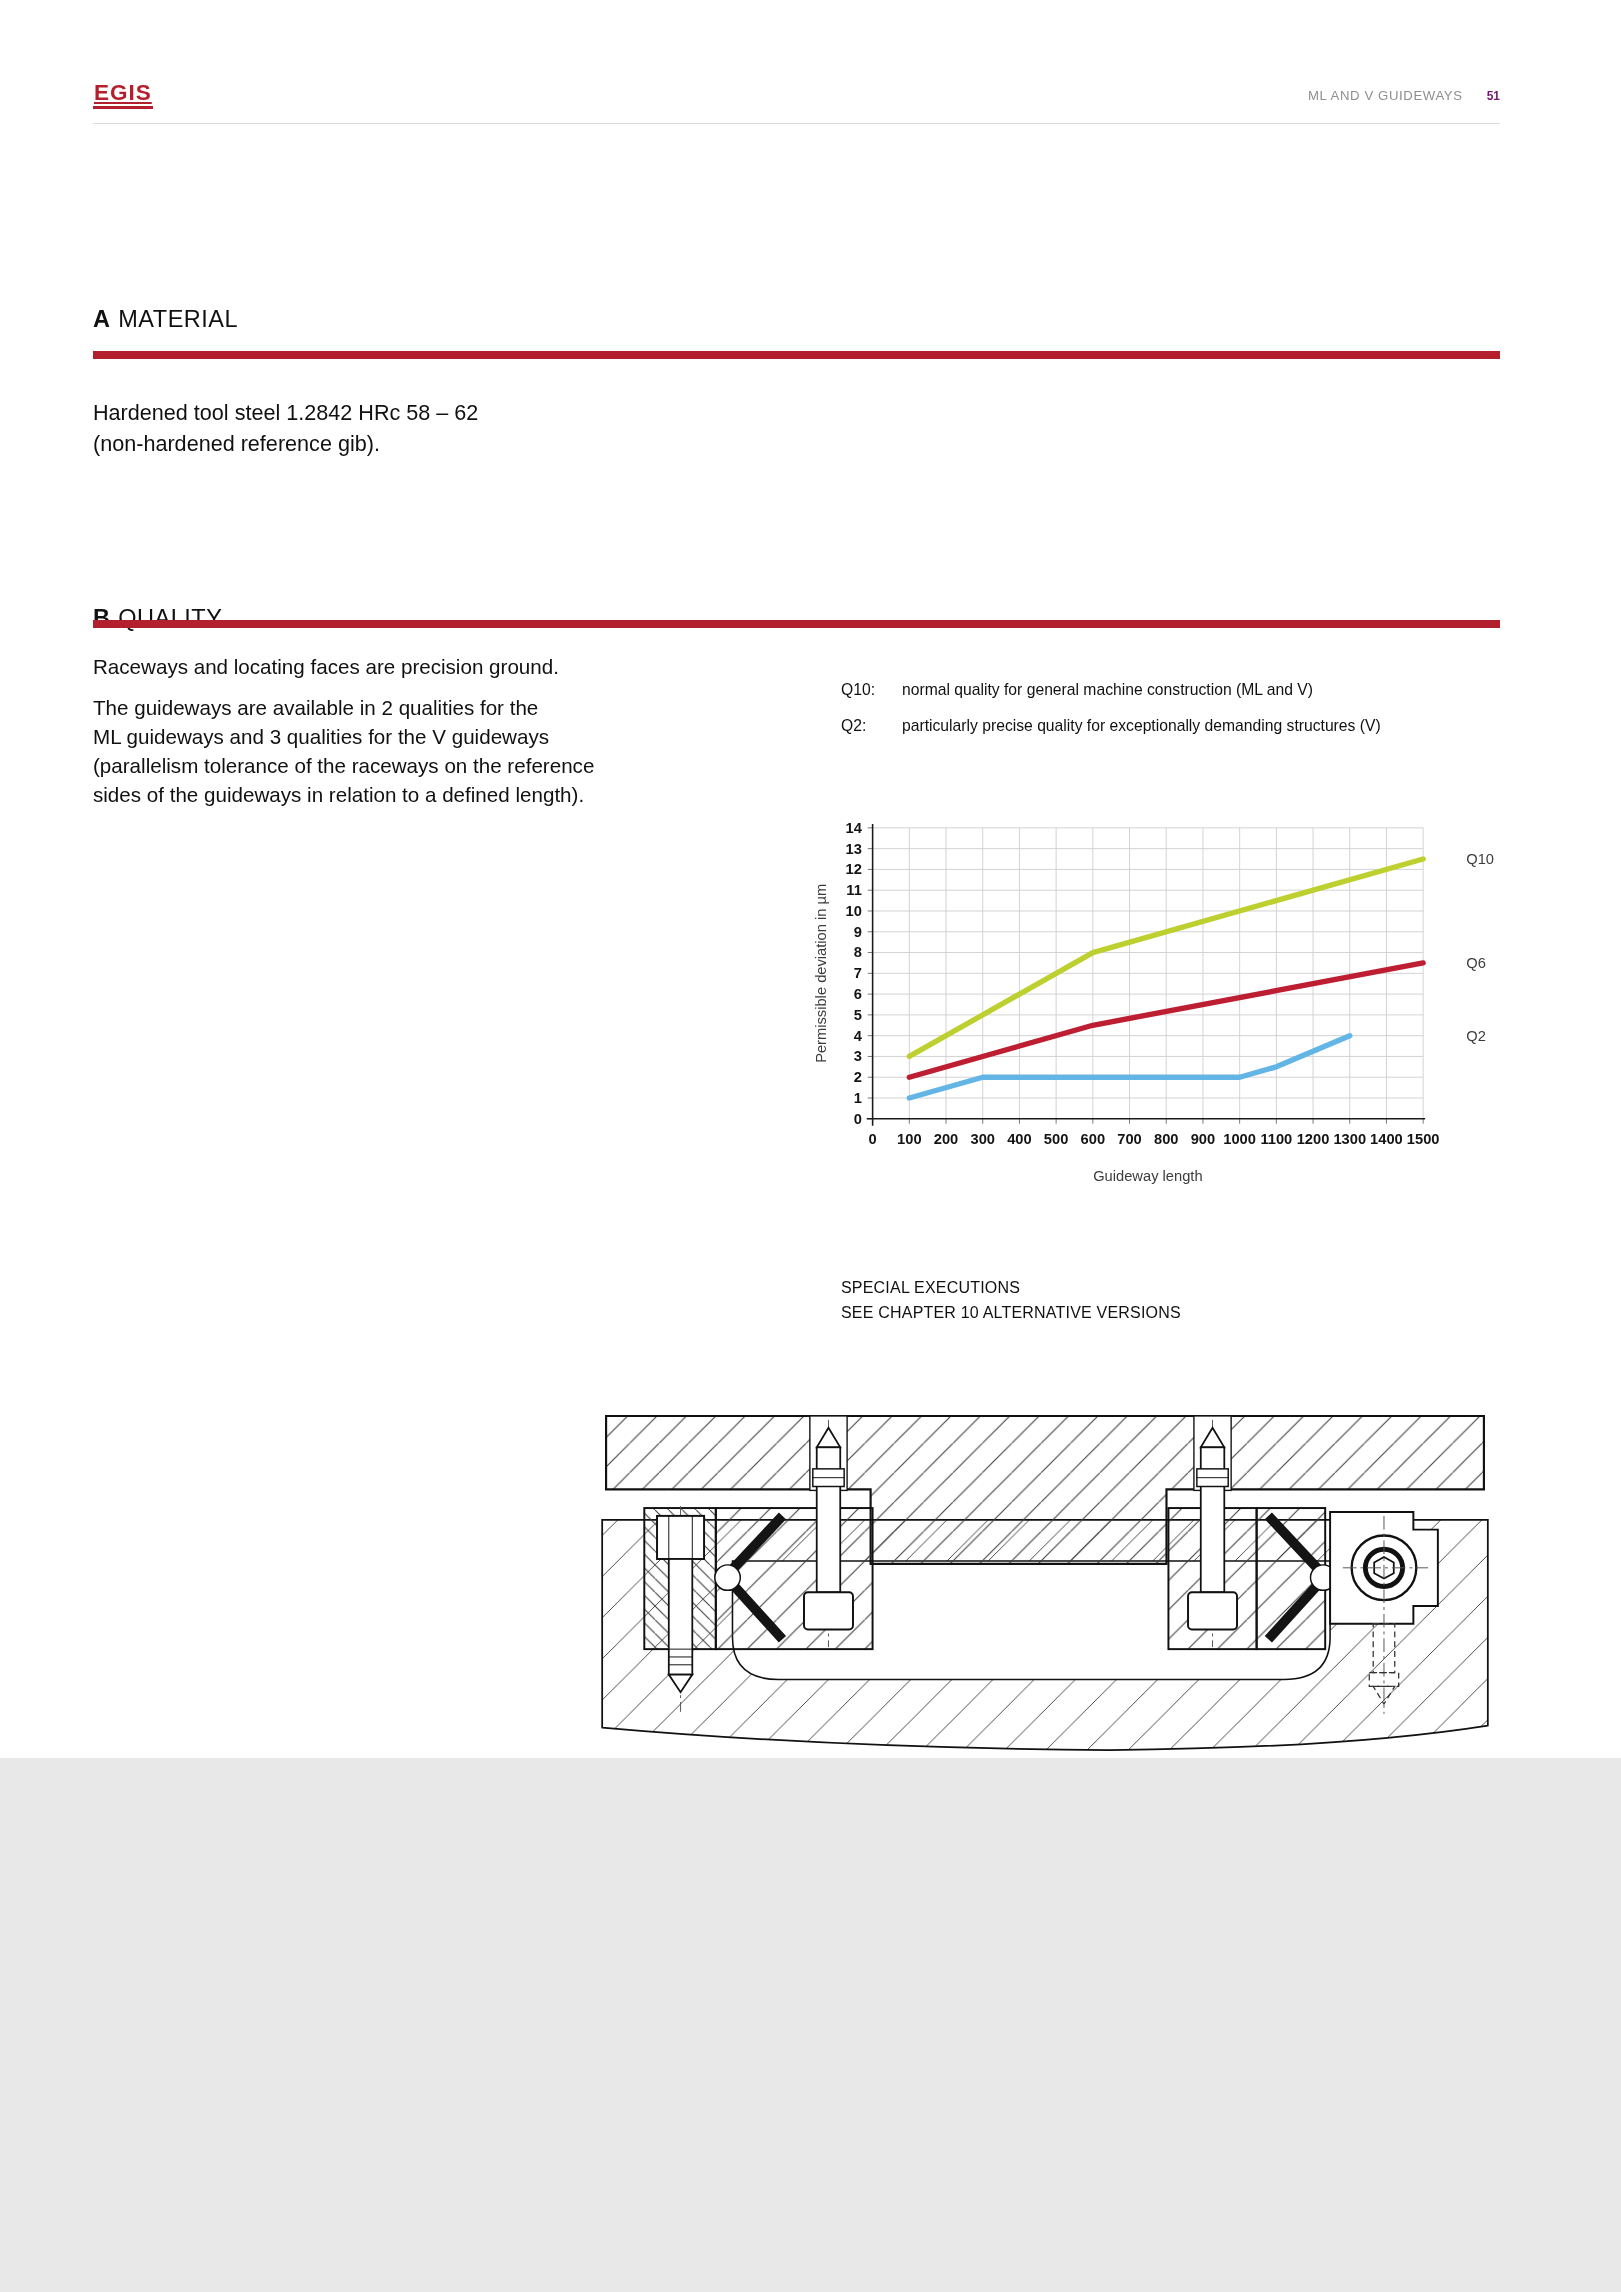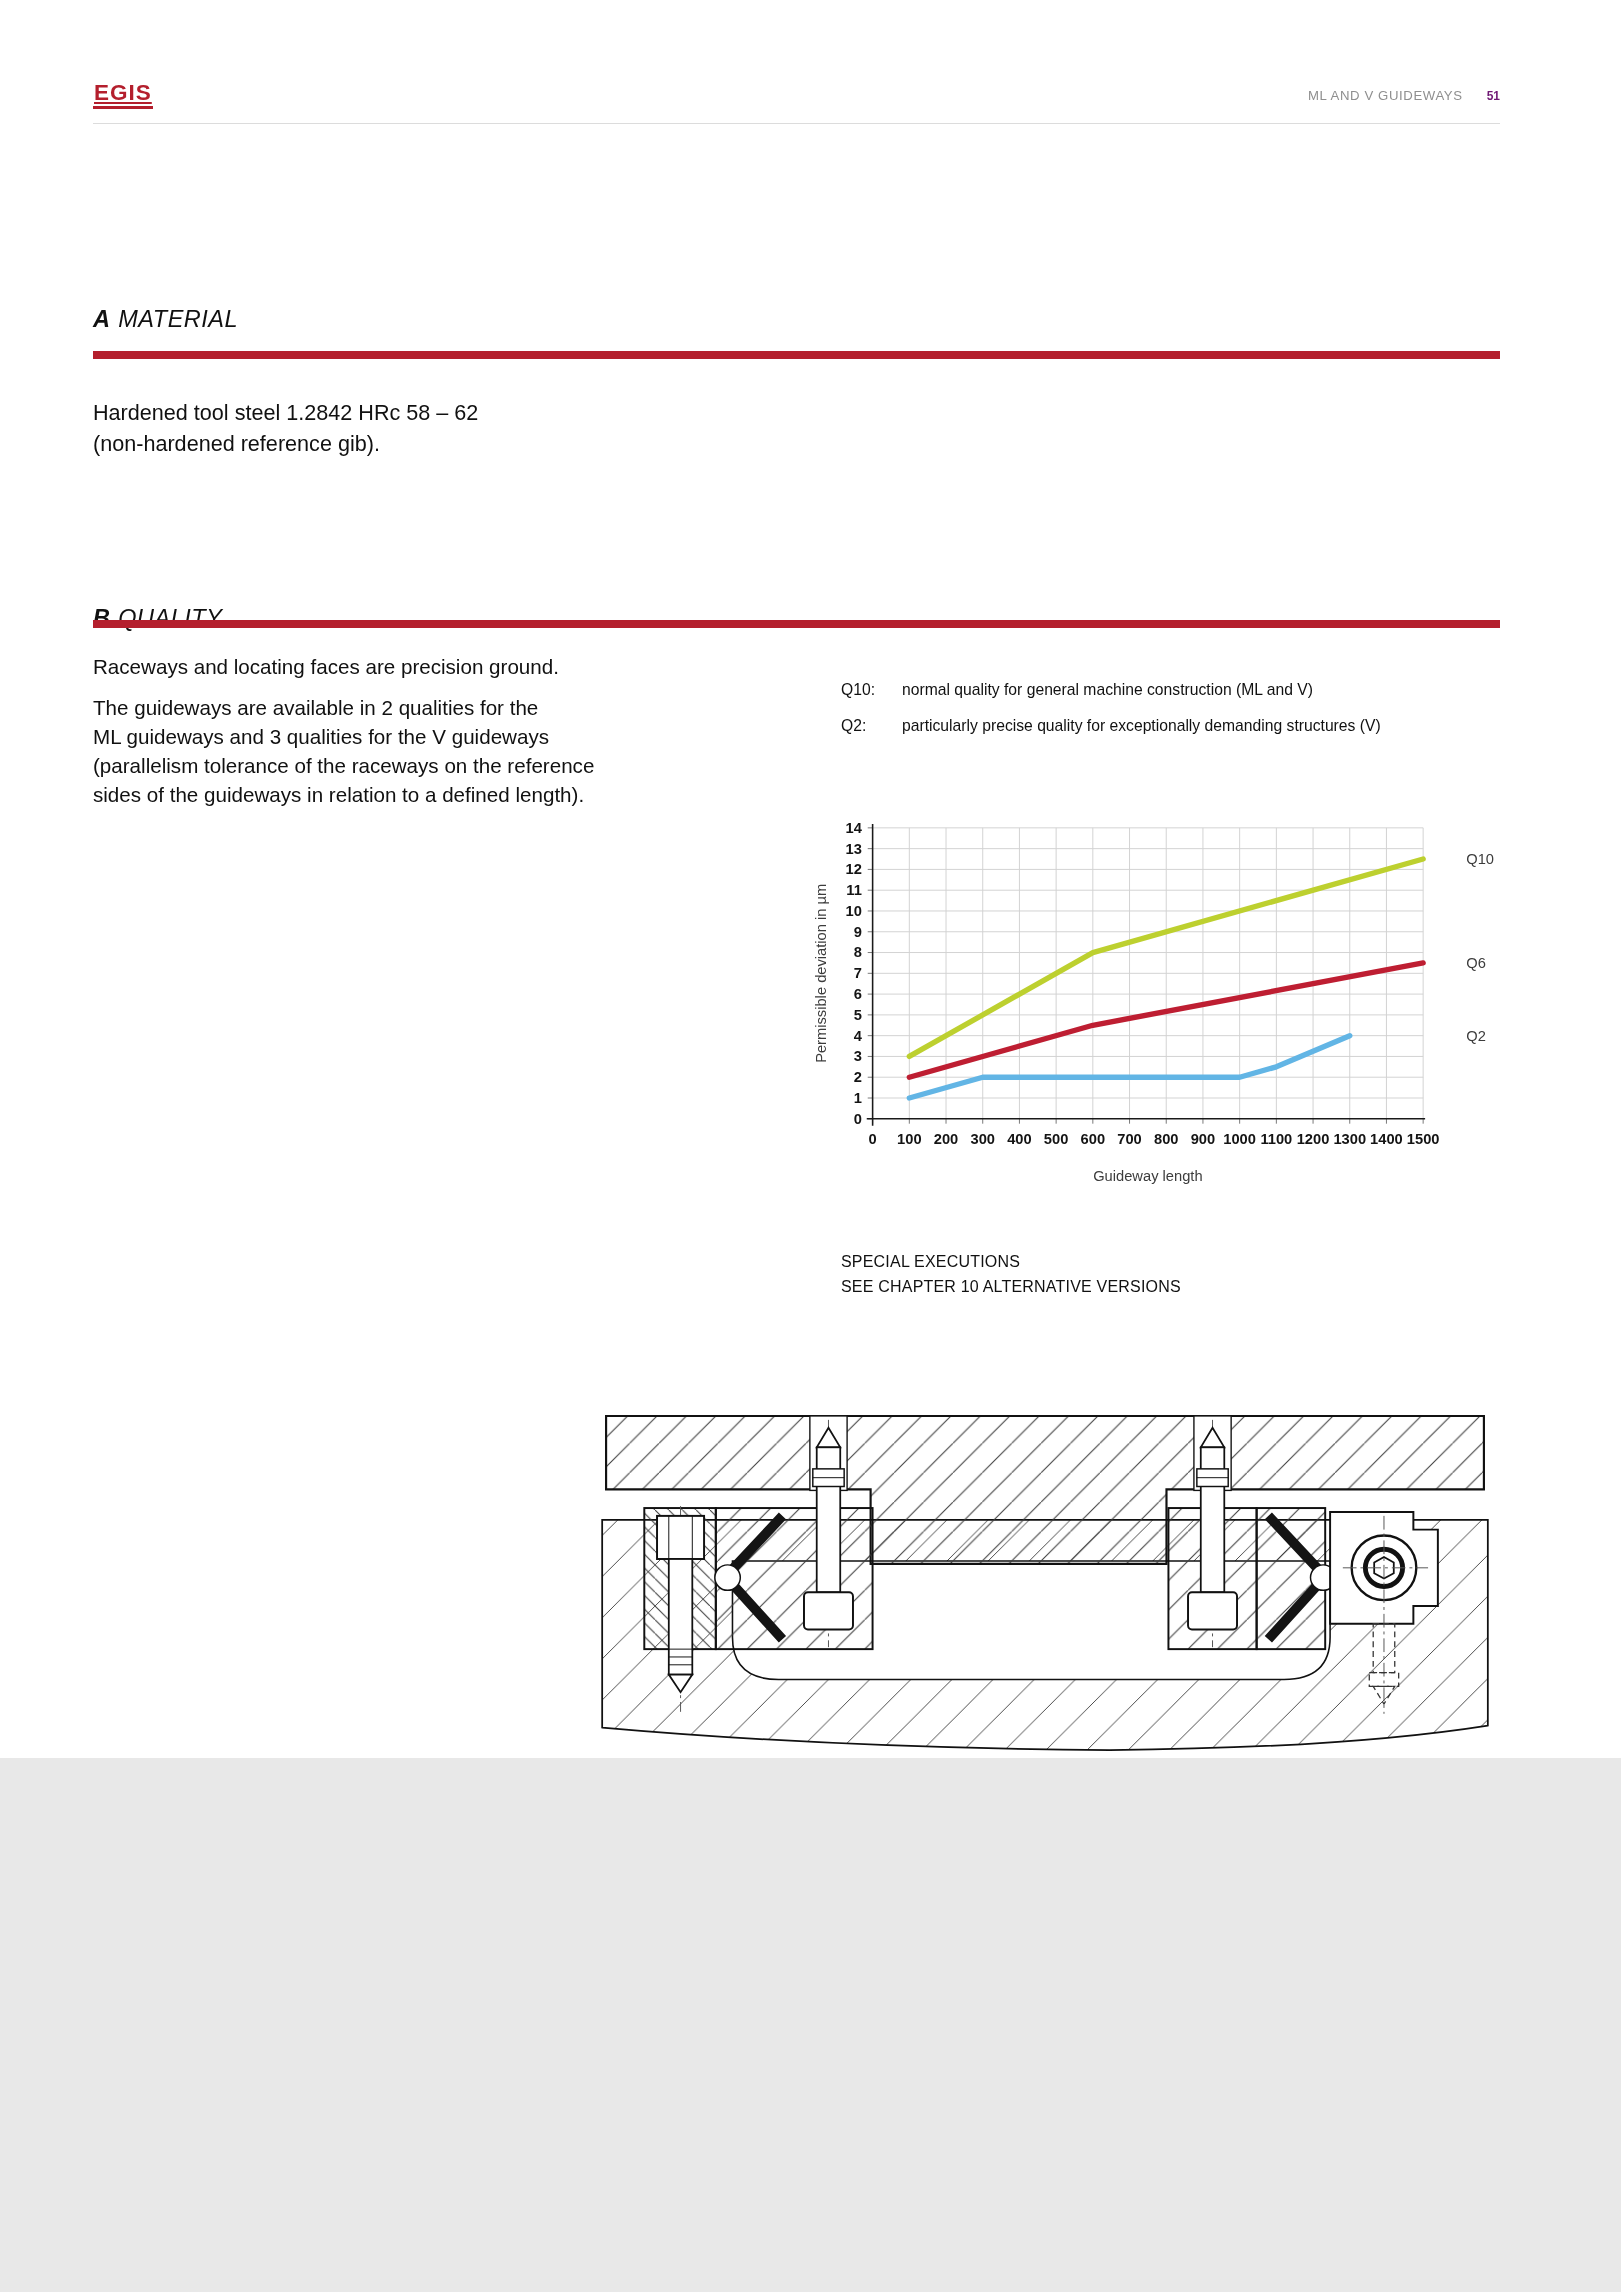--- a/index.html
+++ b/index.html
@@ -6,32 +6,32 @@
   #page{position:relative;width:1621px;height:1758px;background:#ffffff;margin:0 auto;
         font-family:"Liberation Sans",sans-serif;color:#1a1a1a;overflow:hidden;}
   
   .logo{position:absolute;left:93px;top:82px;font-weight:800;font-size:22.5px;letter-spacing:1px;
         color:#b41f2d;text-decoration:underline;border-bottom:3.9px solid #b41f2d;padding:0 1px 1px 1px;line-height:1;}
   .header-right{position:absolute;top:88px;left:93px;width:1407px;text-align:right;font-size:13.2px;}
   .doc-title{color:#8f8f8f;letter-spacing:0.6px;}
   .page-num{color:#701a75;font-weight:bold;font-size:12px;margin-left:24px;}
   .header-rule{position:absolute;left:93px;top:123px;width:1407px;height:1px;background:#dcdcdc;}
   
-  .sec-head{position:absolute;left:93px;font-size:23.5px;letter-spacing:0.5px;color:#111;font-style:italic;}
+  .sec-head{position:absolute;left:93px;font-size:23.5px;letter-spacing:0.5px;color:#111;}
   .sec-head .letter{font-weight:bold;margin-right:7.8px;}
   .rule-red{position:absolute;left:93px;width:1407px;height:7.8px;background:#b41f2d;}
   
   .body-a{position:absolute;left:93px;top:397px;font-size:21.6px;line-height:31px;color:#111;}
   .para{position:absolute;left:93px;font-size:20.6px;line-height:29px;color:#111;}
   
   .legend{position:absolute;left:841px;top:673px;font-size:15.7px;color:#111;}
   .legend-row{display:flex;height:28px;align-items:flex-start;margin-top:8px;}
   .legend-key{width:61px;flex:0 0 61px;}
   
-  .special{position:absolute;left:841px;top:1250px;font-size:16px;line-height:24.5px;color:#111;letter-spacing:0.2px;}
+  .special{position:absolute;left:841px;top:1276px;font-size:16px;line-height:24.5px;color:#111;letter-spacing:0.2px;}
   
   #chart-wrap{position:absolute;left:804px;top:821px;width:725px;height:384px;}
   #chart-svg{width:725px;height:384px;}
   #chart-svg .tick{font:bold 15px "Liberation Sans",sans-serif;fill:#141414;}
   #chart-svg .serieslabel{font:15px "Liberation Sans",sans-serif;fill:#3c3c3c;}
   #chart-svg .axislabel{font:15px "Liberation Sans",sans-serif;fill:#3c3c3c;}
   
   #drawing-wrap{position:absolute;left:600px;top:1414px;width:890px;height:338px;}
 </style>
 </head>

